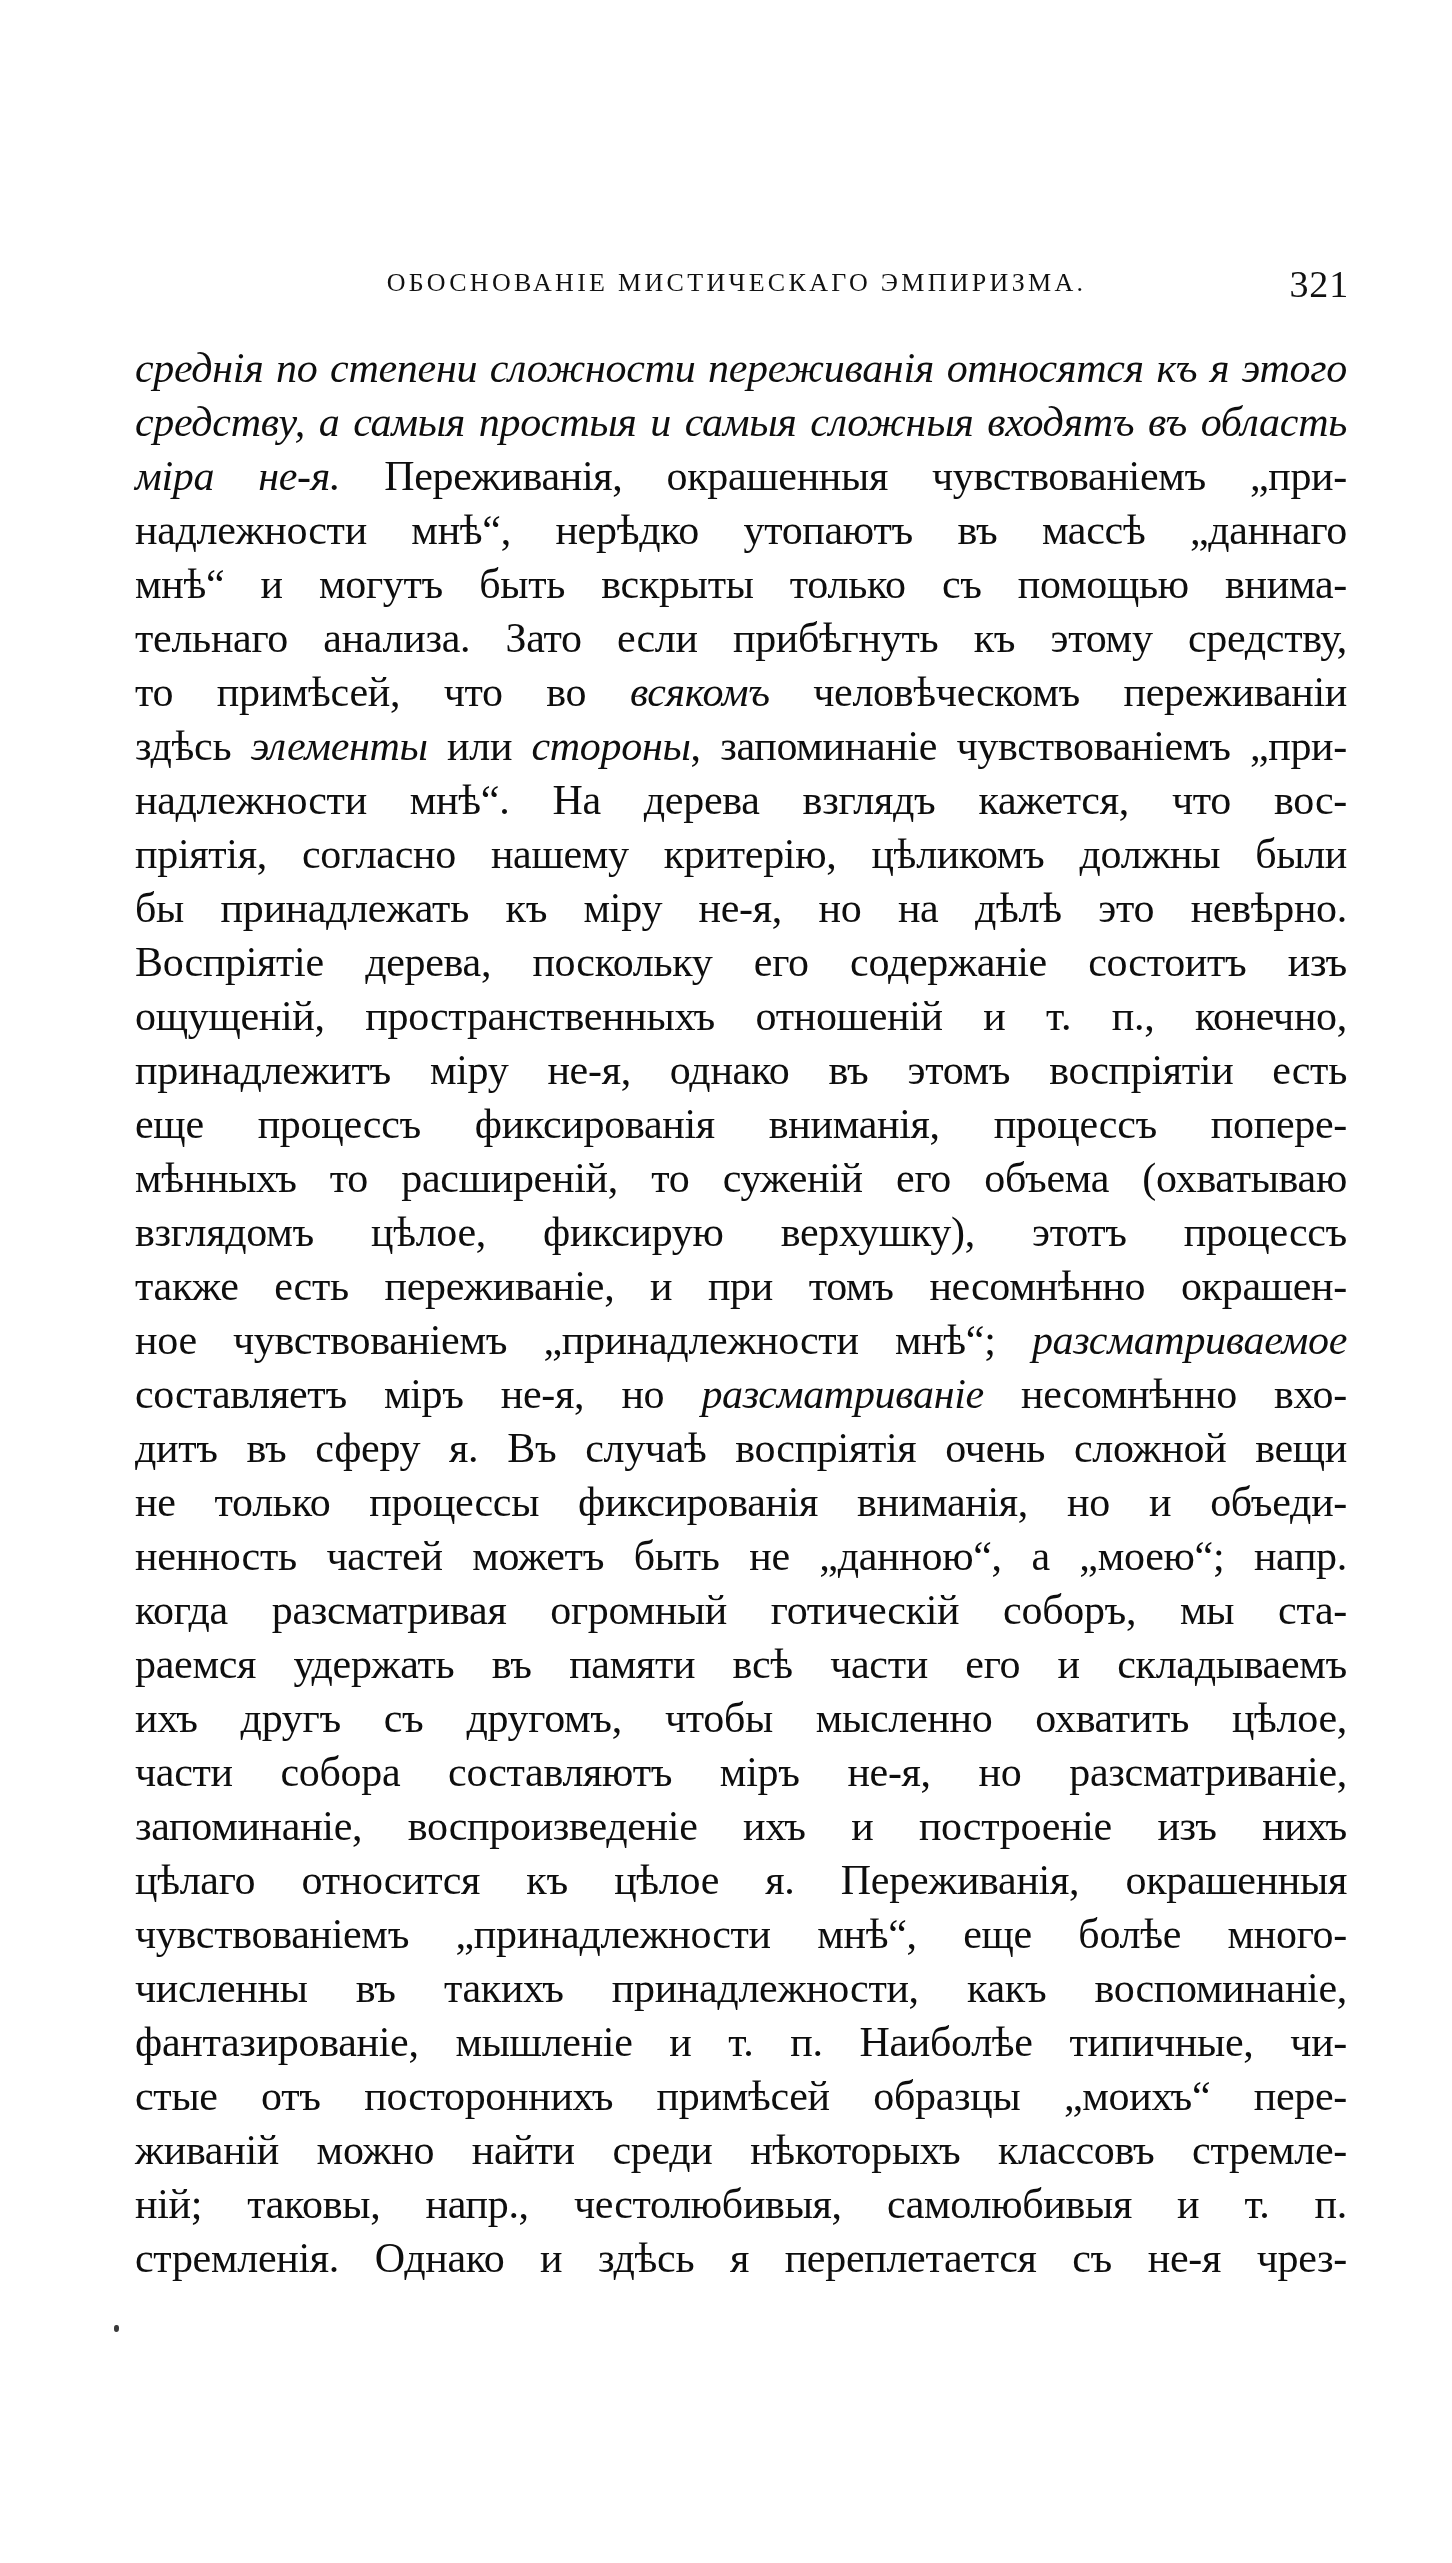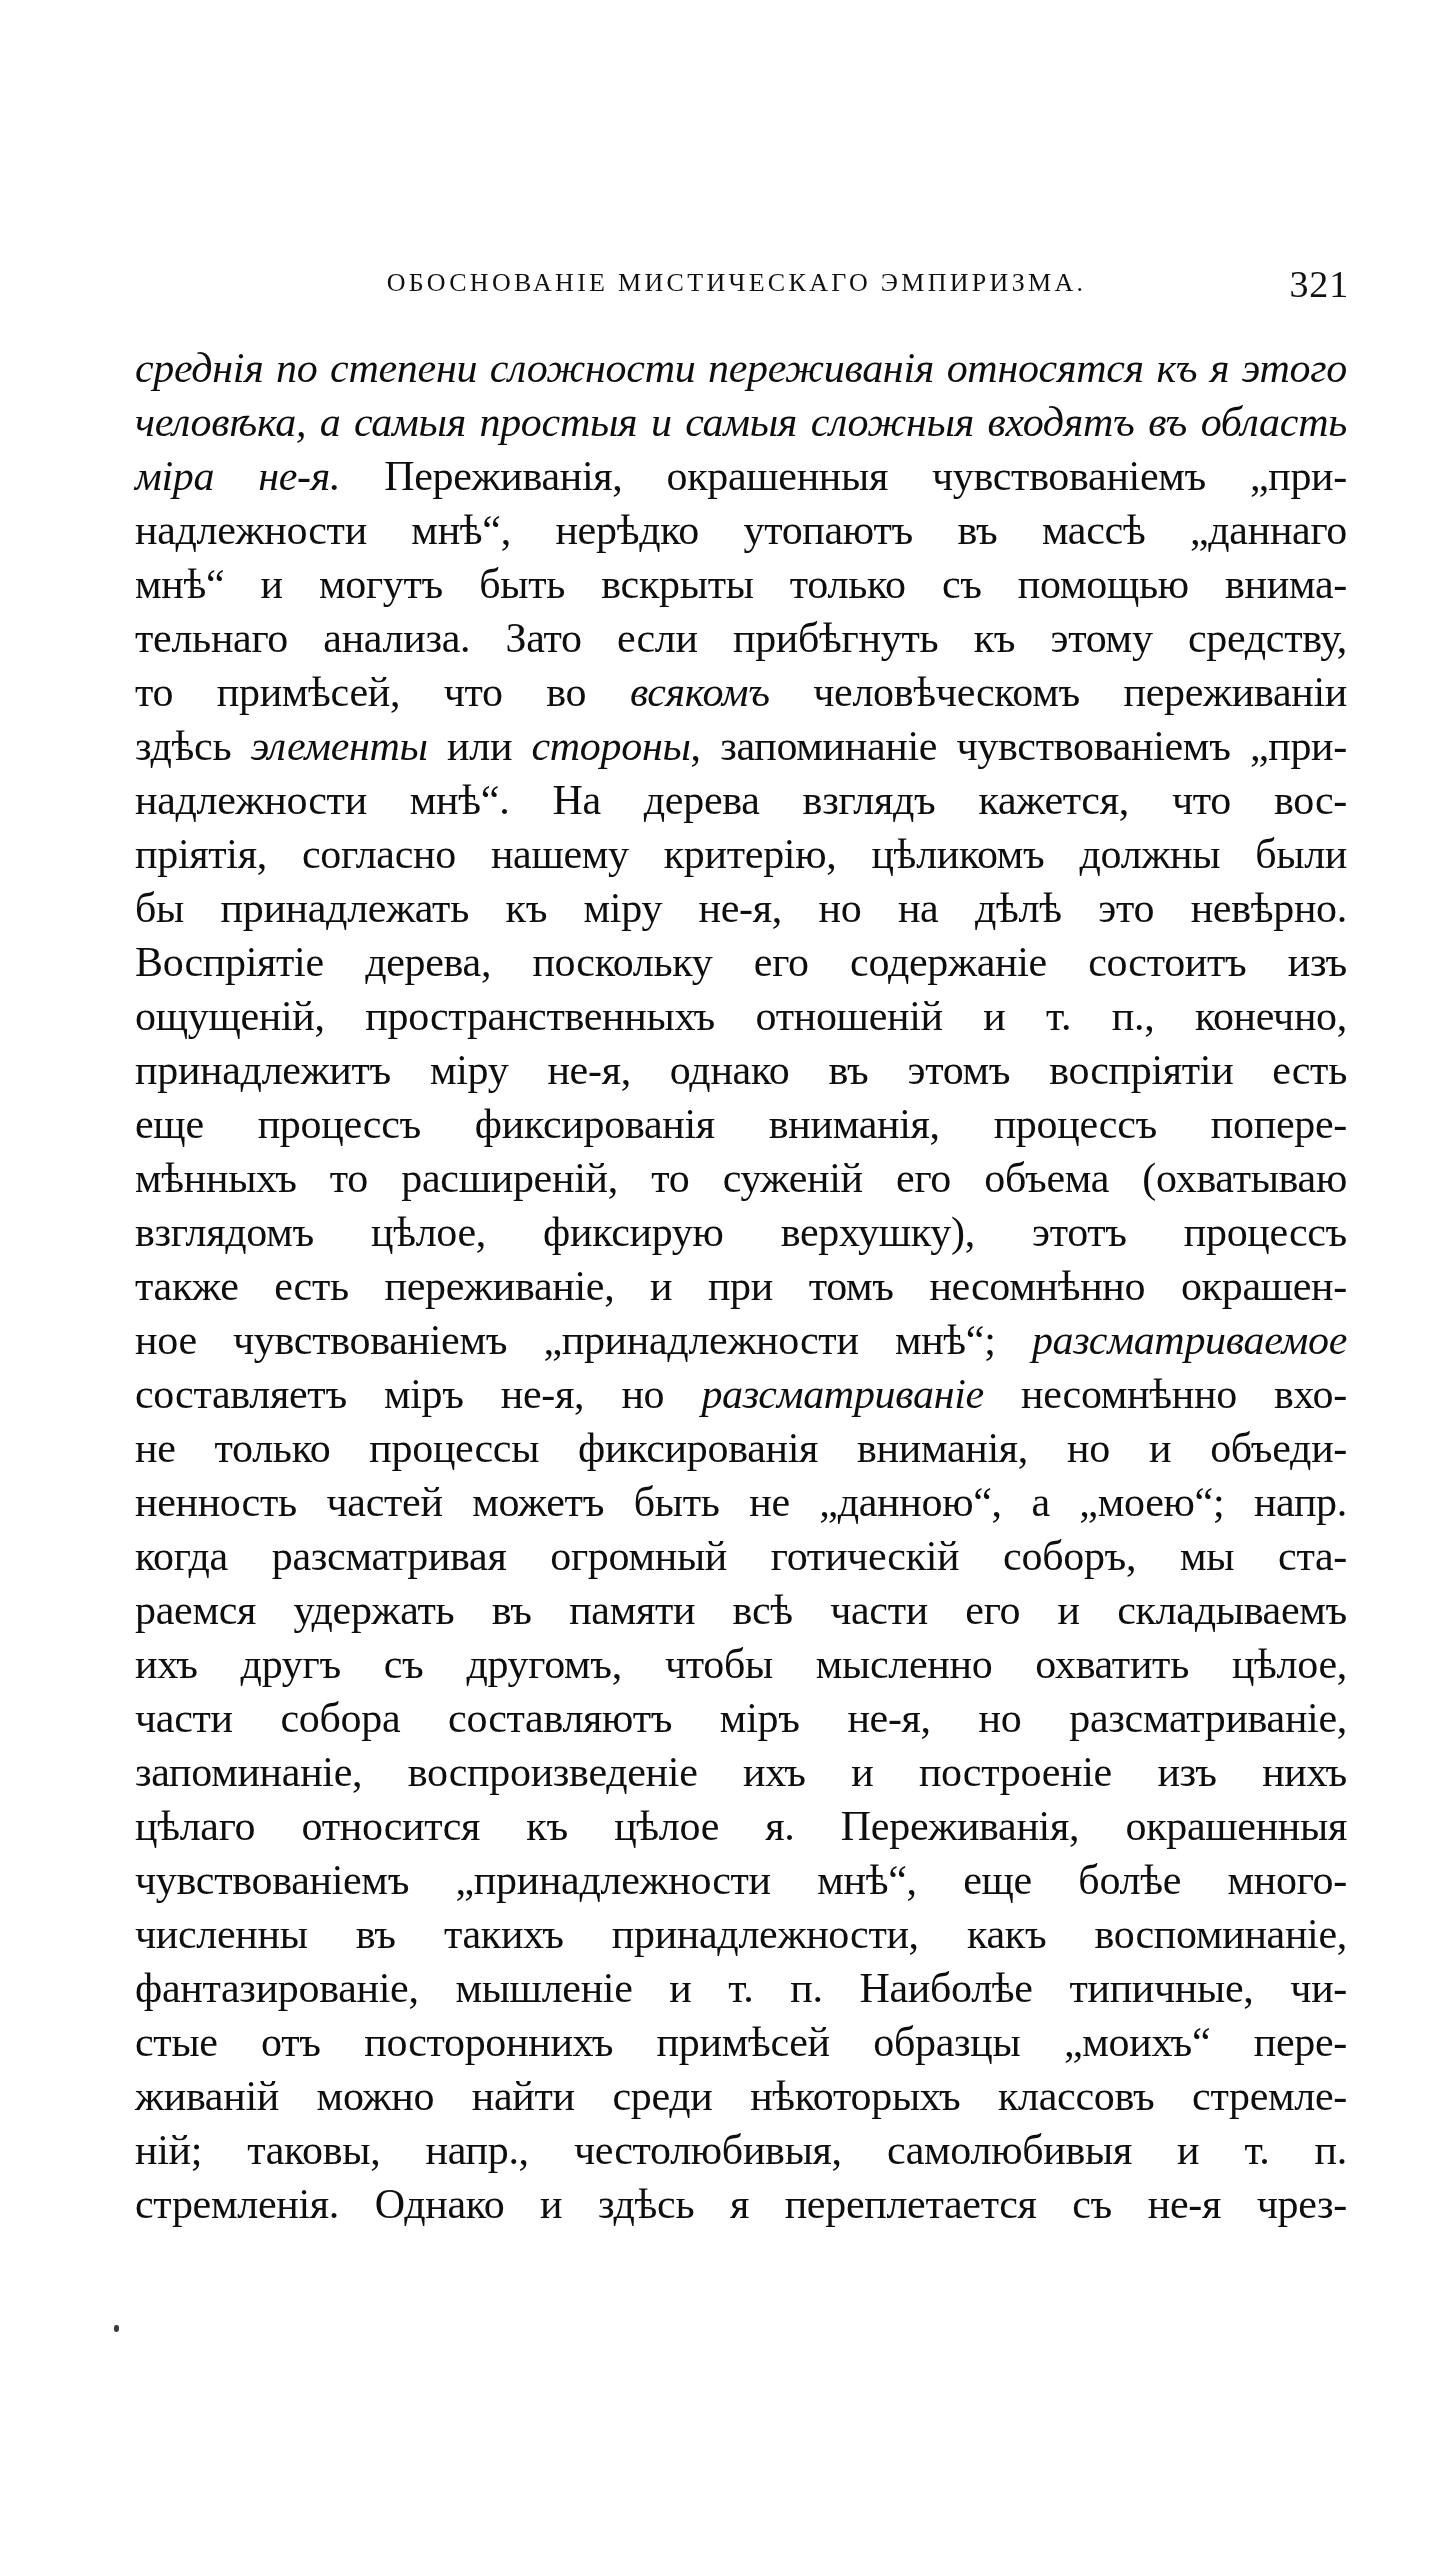--- a/index.html
+++ b/index.html
@@ -66,39 +66,40 @@
 
 <div class="page">
 
   <div class="header">
     <div class="running-title">ОБОСНОВАНІЕ МИСТИЧЕСКАГО ЭМПИРИЗМА.</div>
     <div class="page-number">321</div>
   </div>
 
   <div class="body-text">
       <div class="line"><span class="it">среднія по степени сложности переживанія относятся къ я этого</span></div>
-      <div class="line"><span class="it">человѣка, а самыя простыя и самыя сложныя входятъ въ область</span></div>
+      <div class="line"><span class="it">средству, а самыя простыя и самыя сложныя входятъ въ область</span></div>
       <div class="line"><span class="it">міра не-я. </span><span class="rm">Переживанія, окрашенныя чувствованіемъ „при-</span></div>
       <div class="line"><span class="rm">надлежности мнѣ“, нерѣдко утопаютъ въ массѣ „даннаго</span></div>
       <div class="line"><span class="rm">мнѣ“ и могутъ быть вскрыты только съ помощью внима-</span></div>
       <div class="line"><span class="rm">тельнаго анализа. Зато если прибѣгнуть къ этому средству,</span></div>
       <div class="line"><span class="rm">то примѣсей, что во </span><span class="it">всякомъ</span><span class="rm"> человѣческомъ переживаніи</span></div>
       <div class="line"><span class="rm">здѣсь </span><span class="it">элементы</span><span class="rm"> или </span><span class="it">стороны</span><span class="rm">, запоминаніе чувствованіемъ „при-</span></div>
       <div class="line"><span class="rm">надлежности мнѣ“. На дерева взглядъ кажется, что вос-</span></div>
       <div class="line"><span class="rm">пріятія, согласно нашему критерію, цѣликомъ должны были</span></div>
       <div class="line"><span class="rm">бы принадлежать къ міру не-я, но на дѣлѣ это невѣрно.</span></div>
       <div class="line"><span class="rm">Воспріятіе дерева, поскольку его содержаніе состоитъ изъ</span></div>
       <div class="line"><span class="rm">ощущеній, пространственныхъ отношеній и т. п., конечно,</span></div>
       <div class="line"><span class="rm">принадлежитъ міру не-я, однако въ этомъ воспріятіи есть</span></div>
       <div class="line"><span class="rm">еще процессъ фиксированія вниманія, процессъ попере-</span></div>
       <div class="line"><span class="rm">мѣнныхъ то расширеній, то суженій его объема (охватываю</span></div>
       <div class="line"><span class="rm">взглядомъ цѣлое, фиксирую верхушку), этотъ процессъ</span></div>
       <div class="line"><span class="rm">также есть переживаніе, и при томъ несомнѣнно окрашен-</span></div>
       <div class="line"><span class="rm">ное чувствованіемъ „принадлежности мнѣ“; </span><span class="it">разсматриваемое</span></div>
       <div class="line"><span class="rm">составляетъ міръ не-я, но </span><span class="it">разсматриваніе</span><span class="rm"> несомнѣнно вхо-</span></div>
+      <div class="line"><span class="rm">дитъ въ сферу я. Въ случаѣ воспріятія очень сложной вещи</span></div>
       <div class="line"><span class="rm">не только процессы фиксированія вниманія, но и объеди-</span></div>
       <div class="line"><span class="rm">ненность частей можетъ быть не „данною“, а „моею“; напр.</span></div>
       <div class="line"><span class="rm">когда разсматривая огромный готическій соборъ, мы ста-</span></div>
       <div class="line"><span class="rm">раемся удержать въ памяти всѣ части его и складываемъ</span></div>
       <div class="line"><span class="rm">ихъ другъ съ другомъ, чтобы мысленно охватить цѣлое,</span></div>
       <div class="line"><span class="rm">части собора составляютъ міръ не-я, но разсматриваніе,</span></div>
       <div class="line"><span class="rm">запоминаніе, воспроизведеніе ихъ и построеніе изъ нихъ</span></div>
       <div class="line"><span class="rm">цѣлаго относится къ цѣлое я. Переживанія, окрашенныя</span></div>
       <div class="line"><span class="rm">чувствованіемъ „принадлежности мнѣ“, еще болѣе много-</span></div>
       <div class="line"><span class="rm">численны въ такихъ принадлежности, какъ воспоминаніе,</span></div>

